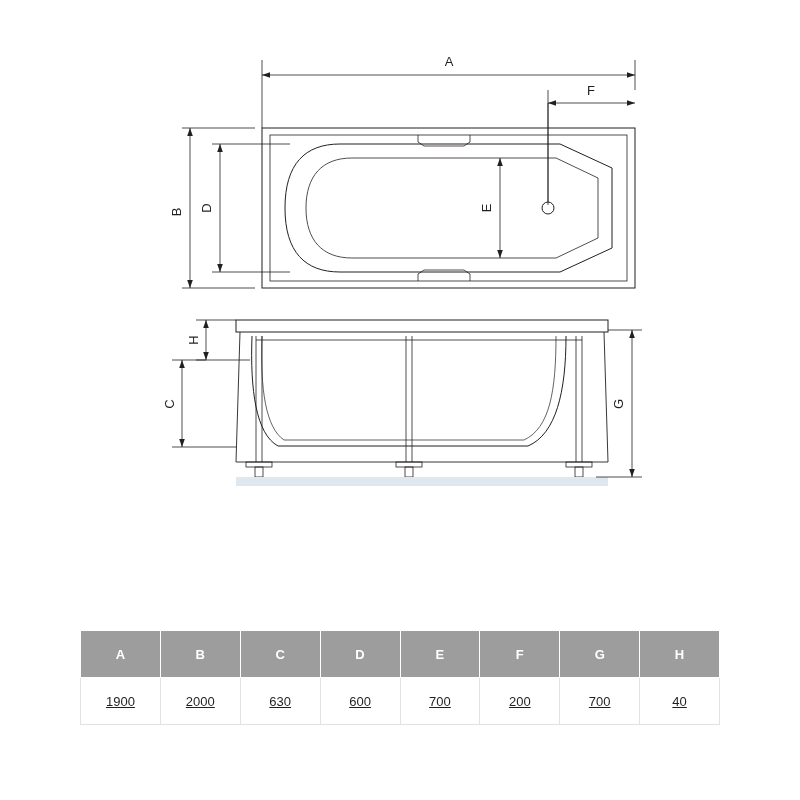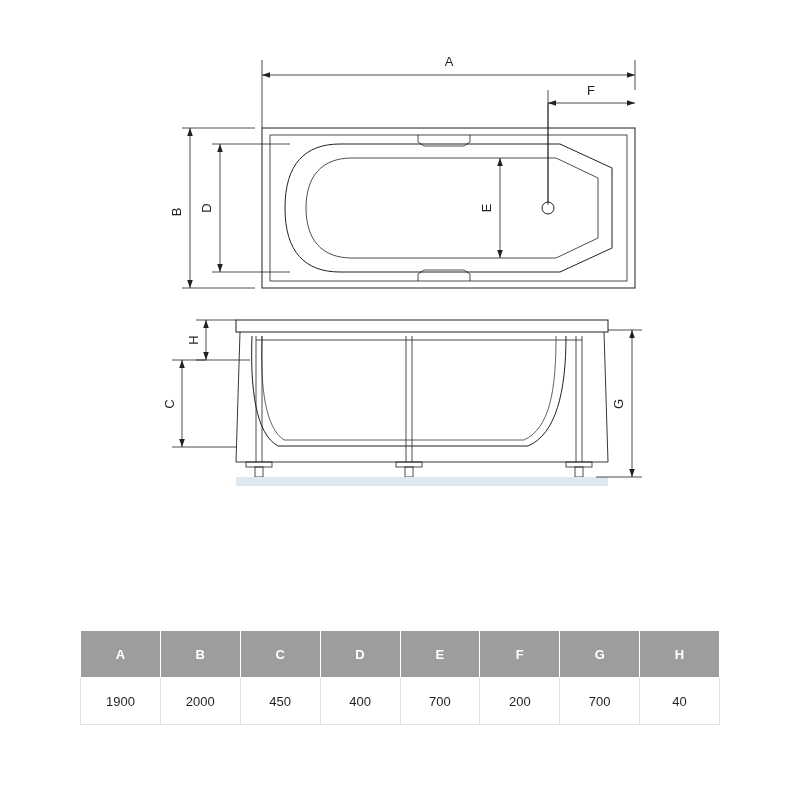--- a/index.html
+++ b/index.html
@@ -52,20 +52,21 @@
   }
   .spec-table td {
     background: #ffffff;
     color: #231f20;
     font-size: 13px;
     height: 44px;
     border: 1px solid #e2e2e2;
     border-top: none;
     text-align: center;
     vertical-align: middle;
+    text-decoration: underline;
   }
 </style>
 </head>
 <body>
 
 <div id="stage">
 
   <svg class="drawing" viewBox="0 0 800 800">
 
     <g>
@@ -199,22 +200,22 @@
         <th>E</th>
         <th>F</th>
         <th>G</th>
         <th>H</th>
       </tr>
     </thead>
     <tbody>
       <tr>
         <td>1900</td>
         <td>2000</td>
-        <td>450</td>
-        <td>400</td>
+        <td>630</td>
+        <td>600</td>
         <td>700</td>
         <td>200</td>
         <td>700</td>
         <td>40</td>
       </tr>
     </tbody>
   </table>
 
 </div>
 

